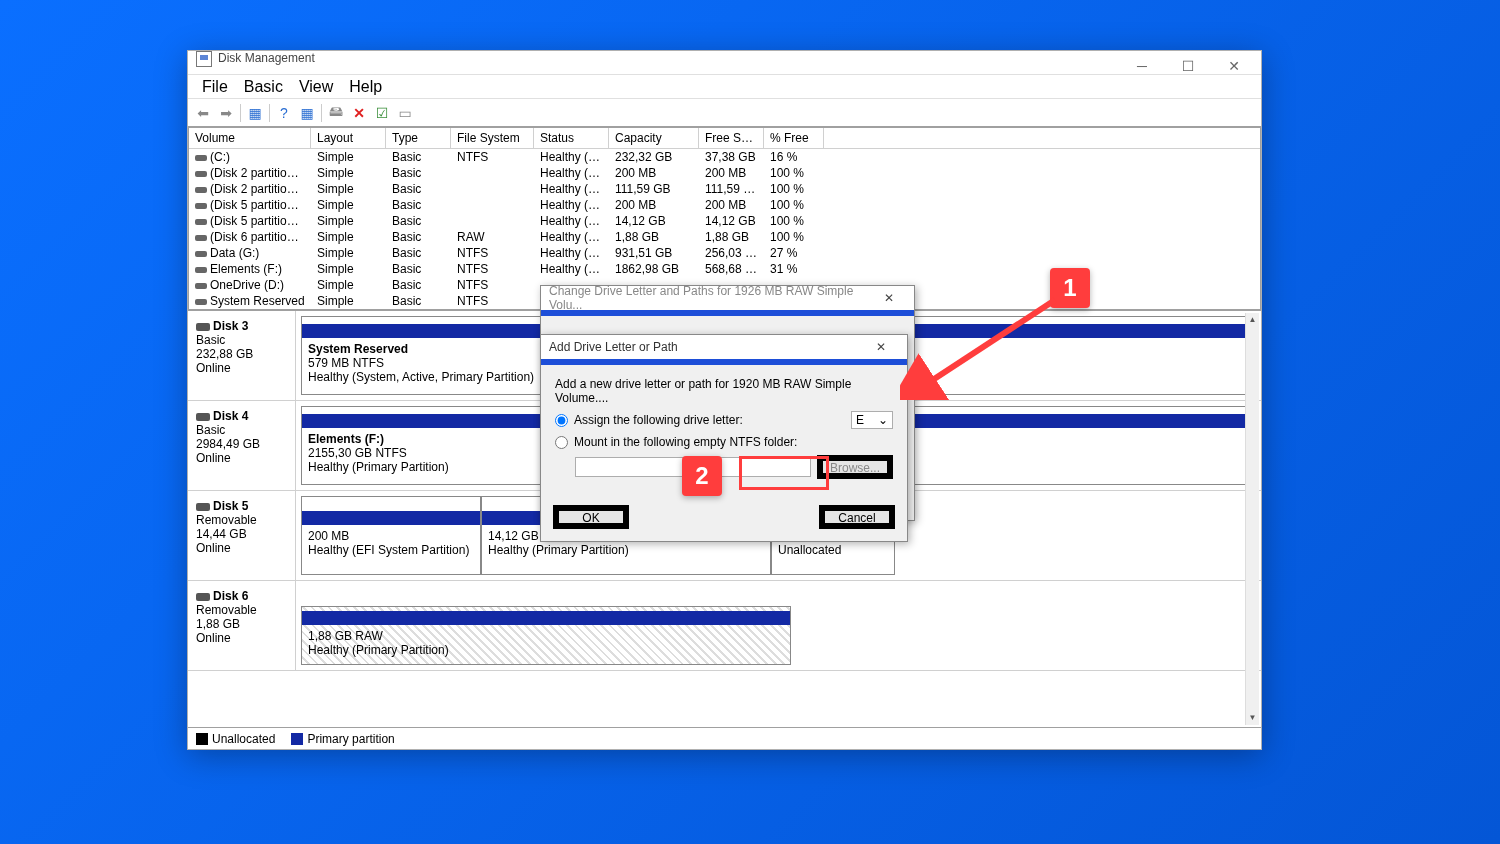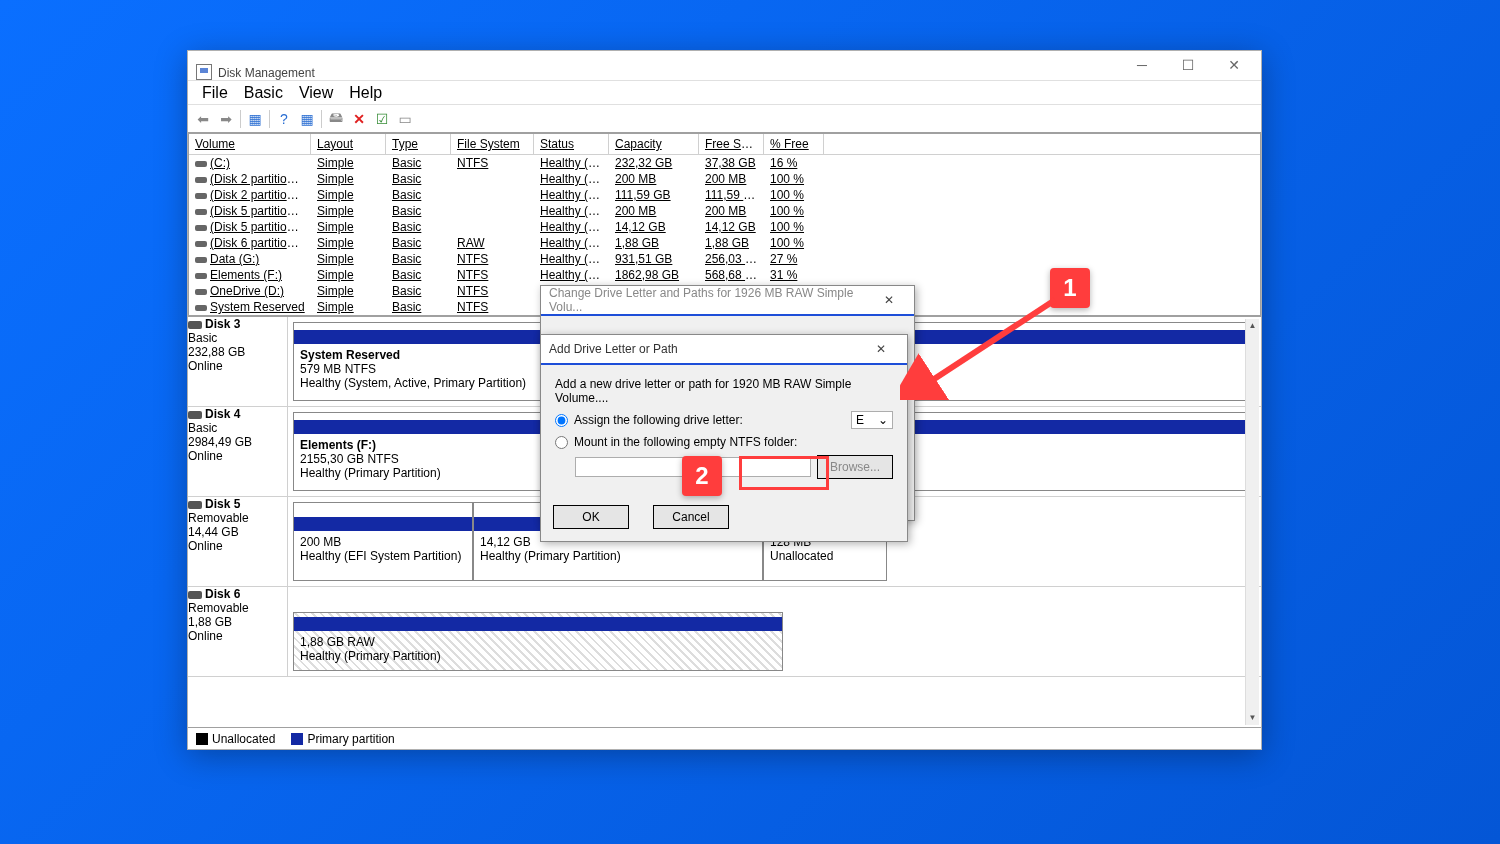--- a/index.html
+++ b/index.html
@@ -1,60 +1,60 @@
 <!DOCTYPE html>
 <html><head>
 <meta charset="utf-8">
 <style>
 * { box-sizing: border-box; margin: 0; padding: 0; font-family: "Segoe UI", Tahoma, sans-serif; }
 body { width: 1500px; height: 844px; background: linear-gradient(135deg, #0a6fff 0%, #0456d6 100%); position: relative; overflow: hidden; }
 .window { position: absolute; left: 187px; top: 50px; width: 1075px; height: 700px; background: #fff; border: 1px solid #b0b0b0; box-shadow: 0 6px 30px rgba(0,0,0,.3); display: flex; flex-direction: column; }
-.titlebar { height: 30px; display: flex; align-items: flex-end; padding: 0 4px; border-bottom: 1px solid #e0e0e0; }
+.titlebar { height: 24px; display: flex; align-items: flex-start; padding: 0 4px; border-bottom: 1px solid #e0e0e0; }
 .titlebar-icon { width: 16px; height: 16px; margin: 0 6px 0 4px; border: 1px solid #777; background: #fff; position: relative; }
 .titlebar-icon::before { content: ""; position: absolute; inset: 3px 3px 6px 3px; background: #5c85d6; }
 .title-text { font-size: 12px; color: #444; }
 .win-controls { margin-left: auto; display: flex; }
 .win-btn { width: 46px; height: 30px; display: flex; align-items: center; justify-content: center; font-size: 14px; color: #666; cursor: pointer; }
 .menubar { height: 24px; display: flex; align-items: center; padding: 0 6px; border-bottom: 1px solid #e0e0e0; }
 .menu-item { font-size: 16px; padding: 2px 8px; cursor: default; }
 .toolbar { height: 28px; display: flex; align-items: center; padding: 0 4px; border-bottom: 1px solid #a0a0a0; gap: 1px; }
 .tb-btn { width: 22px; height: 22px; display: flex; align-items: center; justify-content: center; font-size: 14px; color: #888; border: 1px solid transparent; }
 .tb-sep { width: 1px; height: 18px; background: #ccc; margin: 0 2px; }
 .tb-blue { color: #2a6ed2; }
 .tb-red { color: #e02020; font-weight: bold; }
 .tb-green { color: #3a8f3a; }
-.grid-wrap { border: 1px solid #a0a0a0; margin: 0; text-decoration: underline; }
+.grid-wrap { border: 1px solid #a0a0a0; margin: 0; }
 .grid-header { display: flex; background: #fff; border-bottom: 1px solid #d0d0d0; }
 .col { font-size: 12px; padding: 3px 6px; border-right: 1px solid #d0d0d0; white-space: nowrap; overflow: hidden; text-overflow: ellipsis; }
 .c0{width:122px}.c1{width:75px}.c2{width:65px}.c3{width:83px}.c4{width:75px}.c5{width:90px}.c6{width:65px}.c7{width:60px}
 .grid-body { max-height: 160px; overflow: hidden; }
 .grid-row { display: flex; font-size: 12px; }
 .grid-row .col { border: none; padding: 1px 6px; }
 .vol-icon { display: inline-block; width: 12px; height: 6px; background: #666; border-radius: 2px; margin-right: 3px; vertical-align: middle; }
 .disk-panel { flex: 1; overflow-y: auto; border-top: 1px solid #a0a0a0; position: relative; }
 .disk-row { display: flex; border-bottom: 1px solid #d0d0d0; min-height: 90px; }
-.disk-label { width: 100px; font-size: 12px; border-right: 1px solid #d0d0d0; }
+.disk-label { width: 108px; padding: 8px; font-size: 12px; border-right: 1px solid #d0d0d0; }
 .disk-label b { font-size: 12px; }
 .disk-ico { display:inline-block; width:14px; height:8px; background:#555; border-radius:2px; margin-right:3px; vertical-align:middle;}
 .parts { flex: 1; display: flex; padding: 5px; gap: 0; }
 .part { border: 1px solid #888; font-size: 12px; padding: 4px 6px; display: flex; flex-direction: column; justify-content: center; }
 .part-header { height: 14px; margin: -4px -6px 4px -6px; }
 .ph-blue { background: #1329a4; }
 .ph-black { background: #000; }
 .part.hatched { background: repeating-linear-gradient(45deg, #fff, #fff 4px, #ddd 4px, #ddd 6px); margin-top: 20px; }
 .legend { height: 22px; border-top: 1px solid #a0a0a0; display: flex; align-items: center; padding: 0 8px; font-size: 12px; gap: 16px; }
 .leg-sq { display: inline-block; width: 12px; height: 12px; margin-right: 4px; vertical-align: middle; }
 .scrollbar { position:absolute; right:2px; top:2px; bottom:2px; width:14px; background:#f0f0f0; border-left:1px solid #ddd;}
 .sb-up, .sb-dn { height:14px; text-align:center; font-size:8px; color:#555; line-height:14px;}
 .dialog { position: absolute; background: #f0f0f0; border: 1px solid #888; box-shadow: 2px 2px 8px rgba(0,0,0,.3); font-size: 12px; }
-.dlg-title { height: 30px; display: flex; align-items: center; padding: 0 8px; background: #fff; border-bottom: 2px solid #1d4ed8; color: #888; }
+.dlg-title { height: 30px; display: flex; align-items: center; padding: 0 8px; background: #fff; border-bottom: 6px solid #1d4ed8; color: #888; }
 .dlg-close { margin-left: auto; width: 36px; height: 30px; display:flex; align-items:center; justify-content:center; color:#444; cursor:pointer;}
 .dlg-body { padding: 12px 14px; }
-.dlg-btns { padding: 8px 12px 12px; display: flex; justify-content: flex-start; gap: 24px; }
-.winbtn { min-width: 76px; height: 24px; font-size: 12px; background: #e5e5e5; border: 1px solid #000000; cursor: pointer; }
+.dlg-btns { padding: 8px 12px 12px; display: flex; justify-content: space-between; gap: 24px; }
+.winbtn { min-width: 76px; height: 24px; font-size: 12px; background: #e5e5e5; border: 6px solid #000000; cursor: pointer; }
 .radio-line { display: flex; align-items: center; margin: 6px 0; gap: 6px; }
 .select { border:1px solid #adadad; padding:1px 4px; background:#fff; display:inline-flex; align-items:center; gap:14px;}
 .annotation { position: absolute; background: #ff3d3d; color: #fff; font-size: 24px; font-weight: bold; width: 40px; height: 40px; display: flex; align-items: center; justify-content: center; border-radius: 4px; box-shadow: 0 2px 6px rgba(0,0,0,.3); }
 svg.arrow { position: absolute; pointer-events: none; }
 .ok-highlight { position:absolute; border:3px solid #ff3d3d; }
 input[type=text].folder { width:250px; height:20px; border:1px solid #adadad; margin-left:20px; background:#fff;}
 </style>
 </head>
 <body>
 

